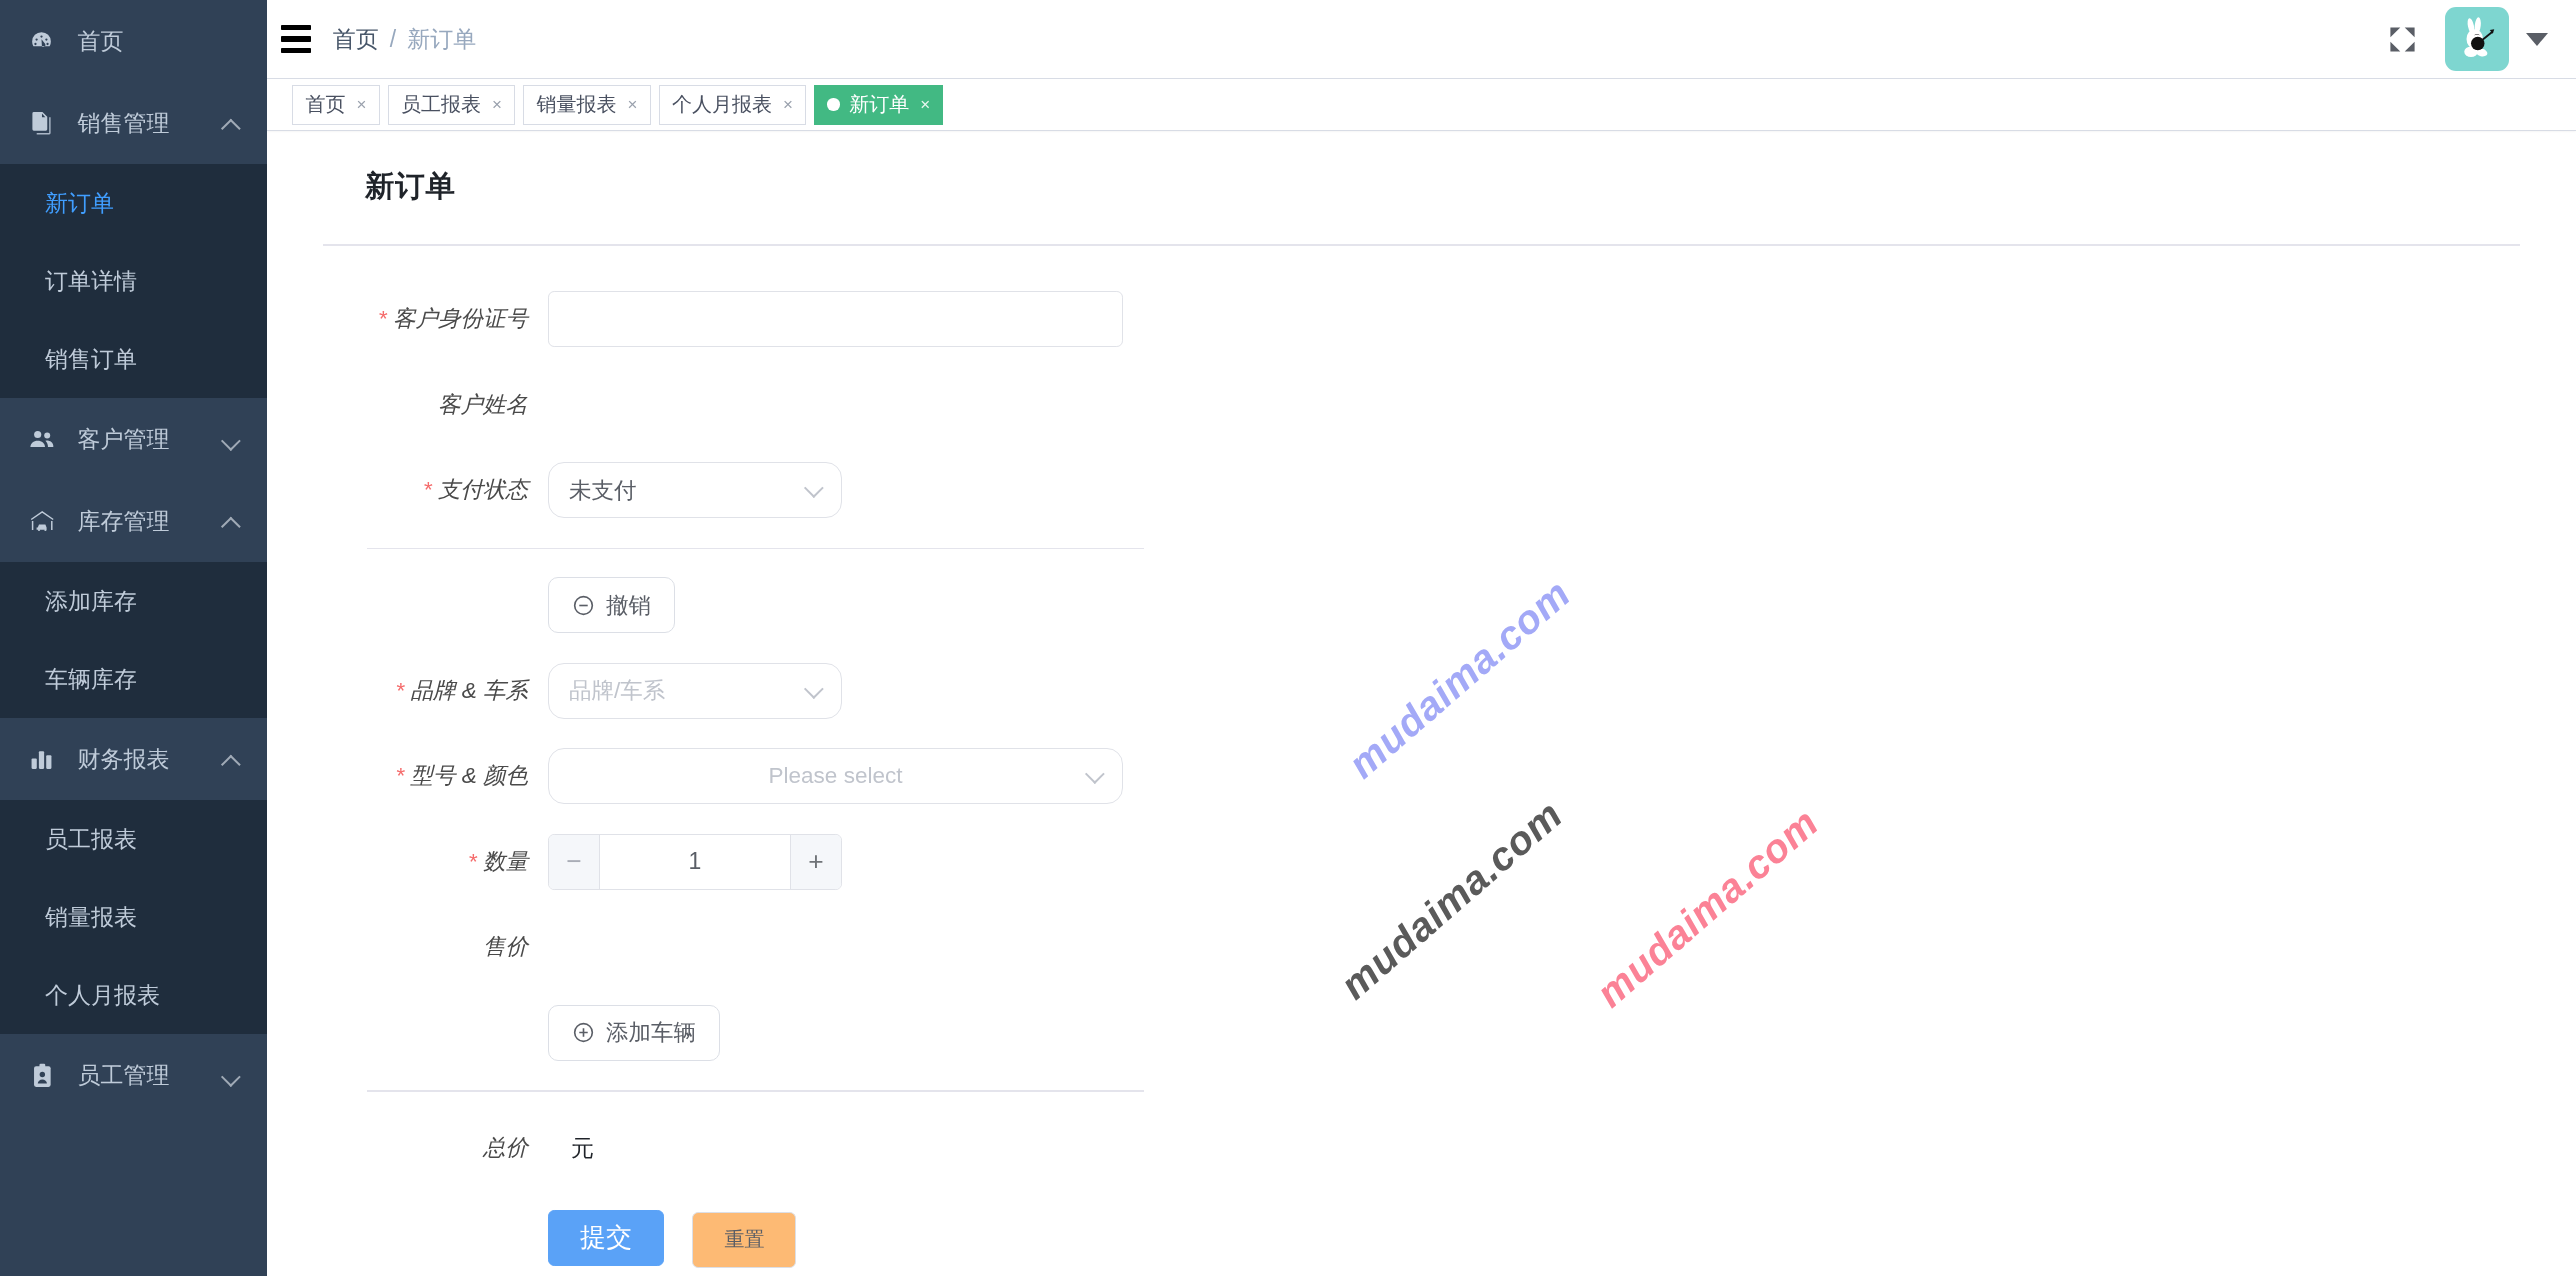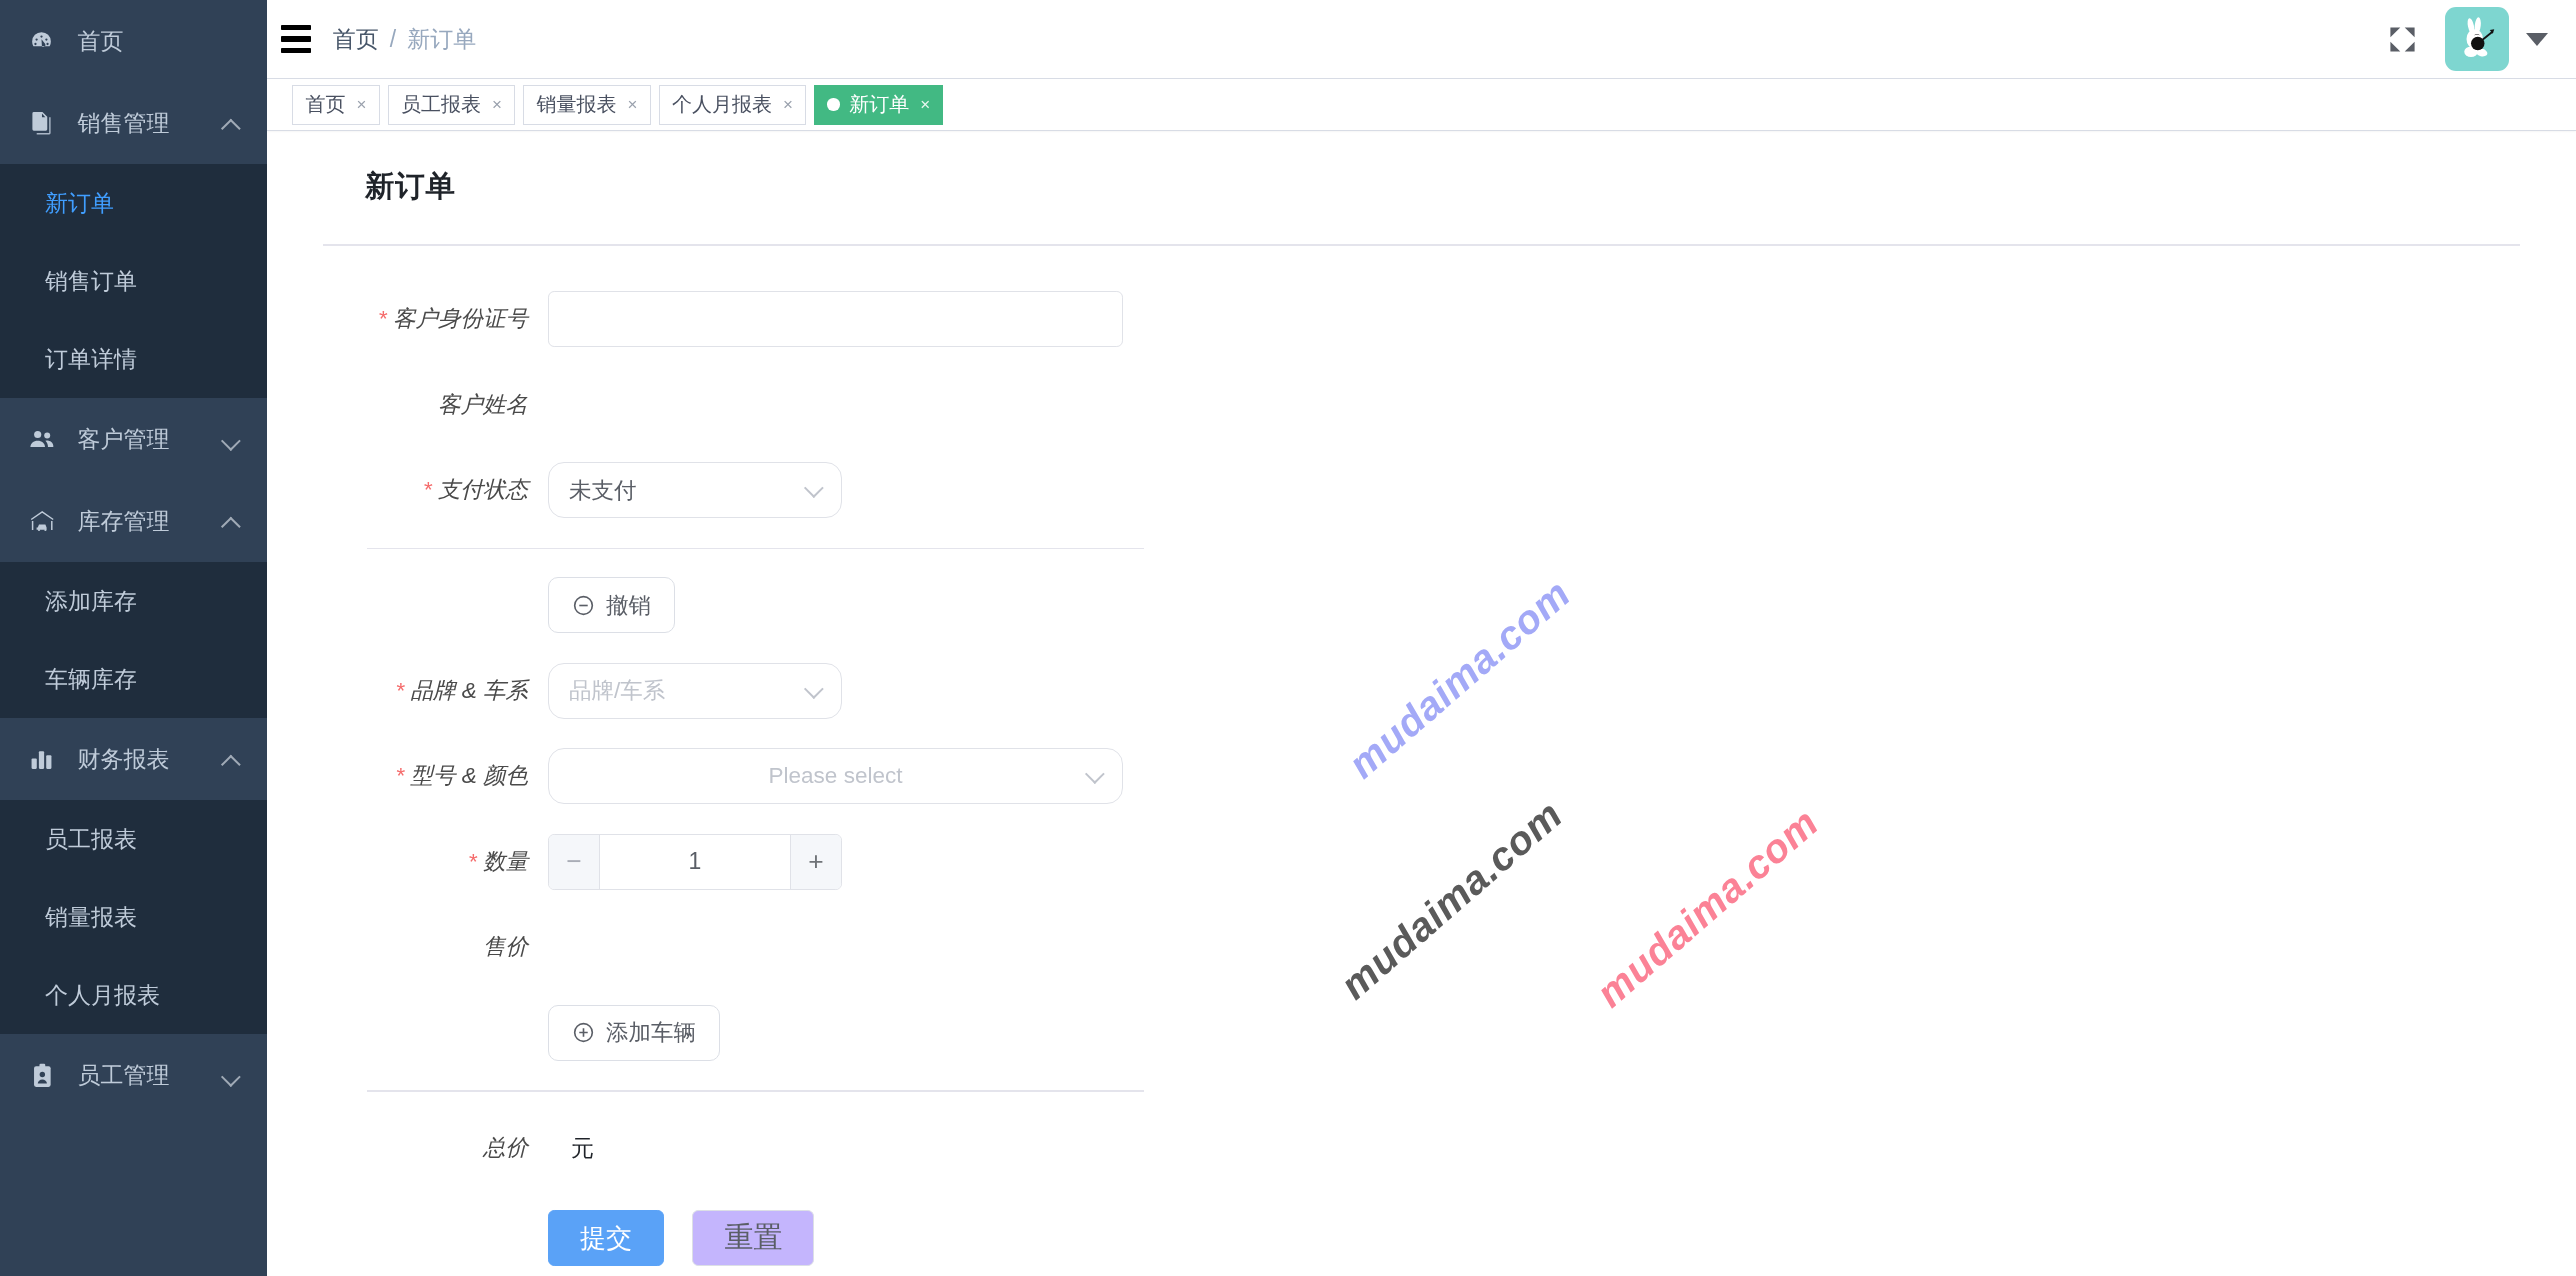--- a/index.html
+++ b/index.html
@@ -264,22 +264,22 @@
 
   
   .btn-primary {
     height: 56px; padding: 0 31px;
     background: #5aa2f7; border: 0.8px solid #5aa2f7; border-radius: 6.2px;
     color: #ffffff; font-size: 26px; cursor: pointer;
     font-family: inherit;
   }
   .btn-default {
     height: 56px; padding: 0 31px;
-    background: #c4b5fd; border: 0.8px solid #dcdfe6; border-radius: 6.2px;
-    color: #5a5e66; font-size: 29px; cursor: pointer;
+    background: #fdba74; border: 0.8px solid #dcdfe6; border-radius: 6.2px;
+    color: #5a5e66; font-size: 20px; cursor: pointer;
     margin-left: 25px;
     font-family: Liberation Serif, serif;
   }
 
   
   .wm {
     position: absolute;
     font-size: 40px; font-weight: bold; font-style: italic;
     letter-spacing: 0.8px;
     transform-origin: 0 0;
@@ -317,22 +317,22 @@
             <svg width="23" height="25" viewBox="0 0 24 26" fill="#bfcbd9">
               <path d="M4 1h9l5 5v13a1.5 1.5 0 01-1.5 1.5H4A1.5 1.5 0 012.5 19V2.5A1.5 1.5 0 014 1zm8.5 1.6V6.4H16z"></path>
               <path d="M20 6.5h1.5V23A1.5 1.5 0 0120 24.5H7V23h13z" opacity=".85"></path>
             </svg>
           </span>
           <span class="m-label">销售管理</span>
           <span class="m-arrow up"></span>
         </div>
         <div class="submenu">
           <div class="sub-item active">新订单</div>
+          <div class="sub-item">订单详情</div>
           <div class="sub-item">销售订单</div>
-          <div class="sub-item">订单详情</div>
         </div>
       </div>
 
       <div class="menu-item">
         <div class="menu-link">
           <span class="m-icon">
             <svg width="26.4" height="20" viewBox="0 0 26 20" fill="#bfcbd9">
               <circle cx="8.5" cy="5.5" r="3.6"></circle>
               <circle cx="18" cy="6.5" r="3"></circle>
               <path d="M1.2 18c0-3.7 3.2-6.3 7.3-6.3s7.3 2.6 7.3 6.3z"></path>

